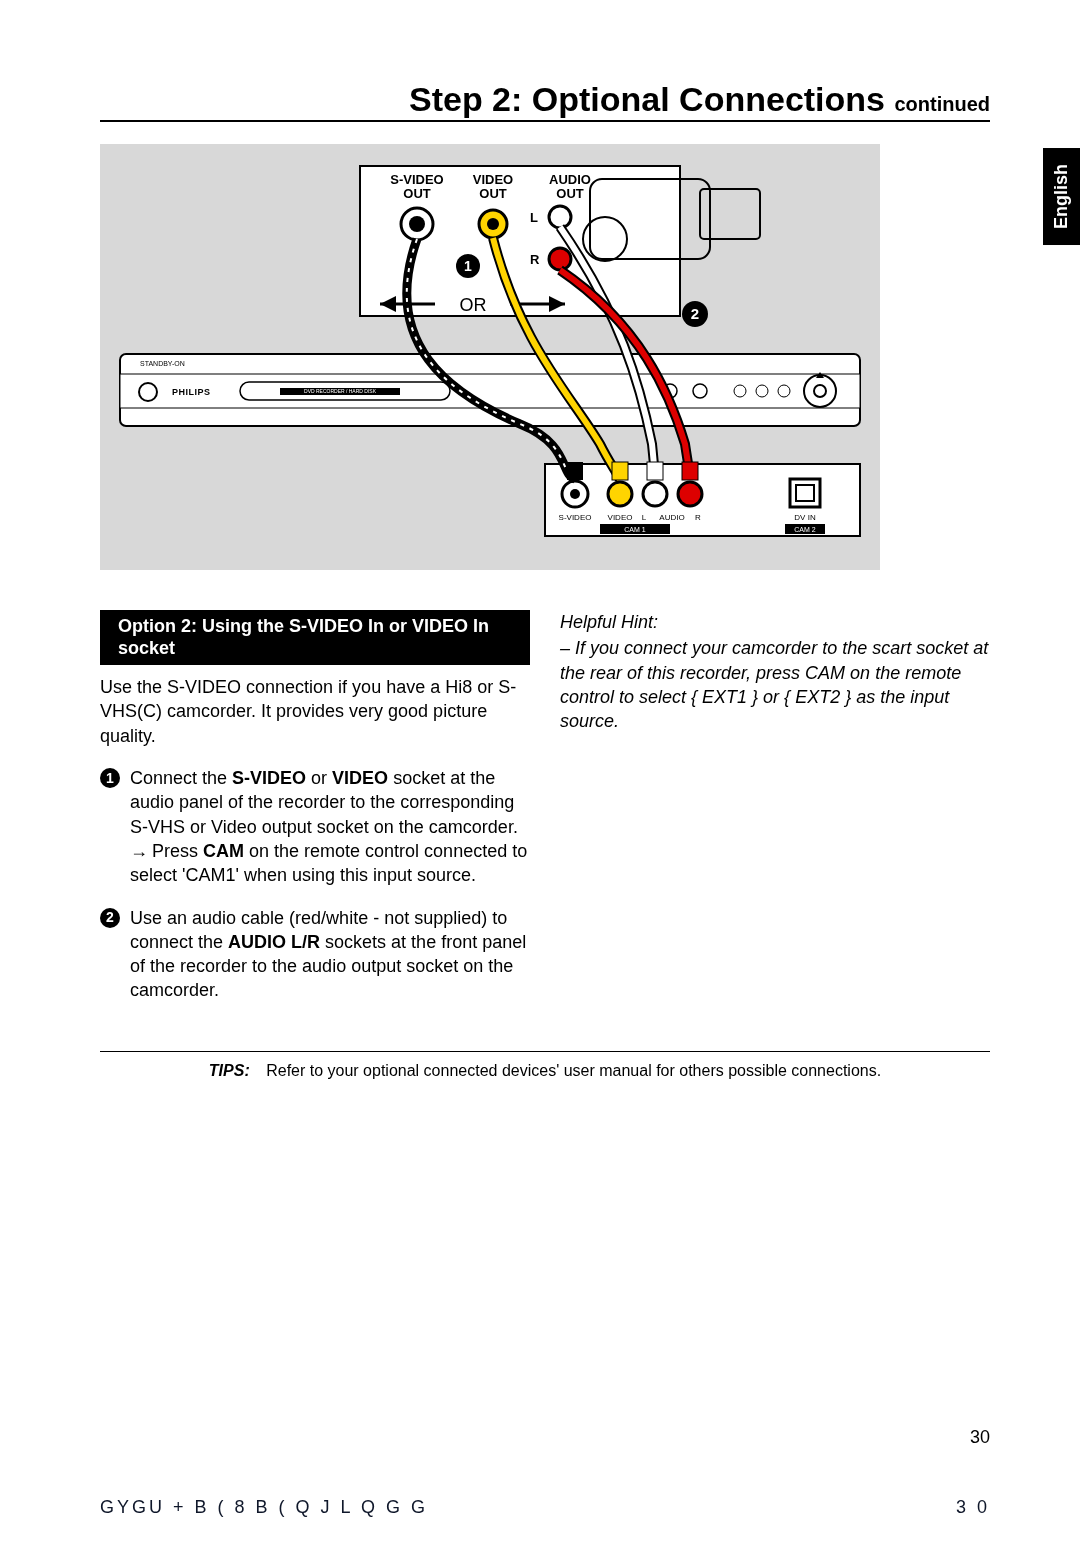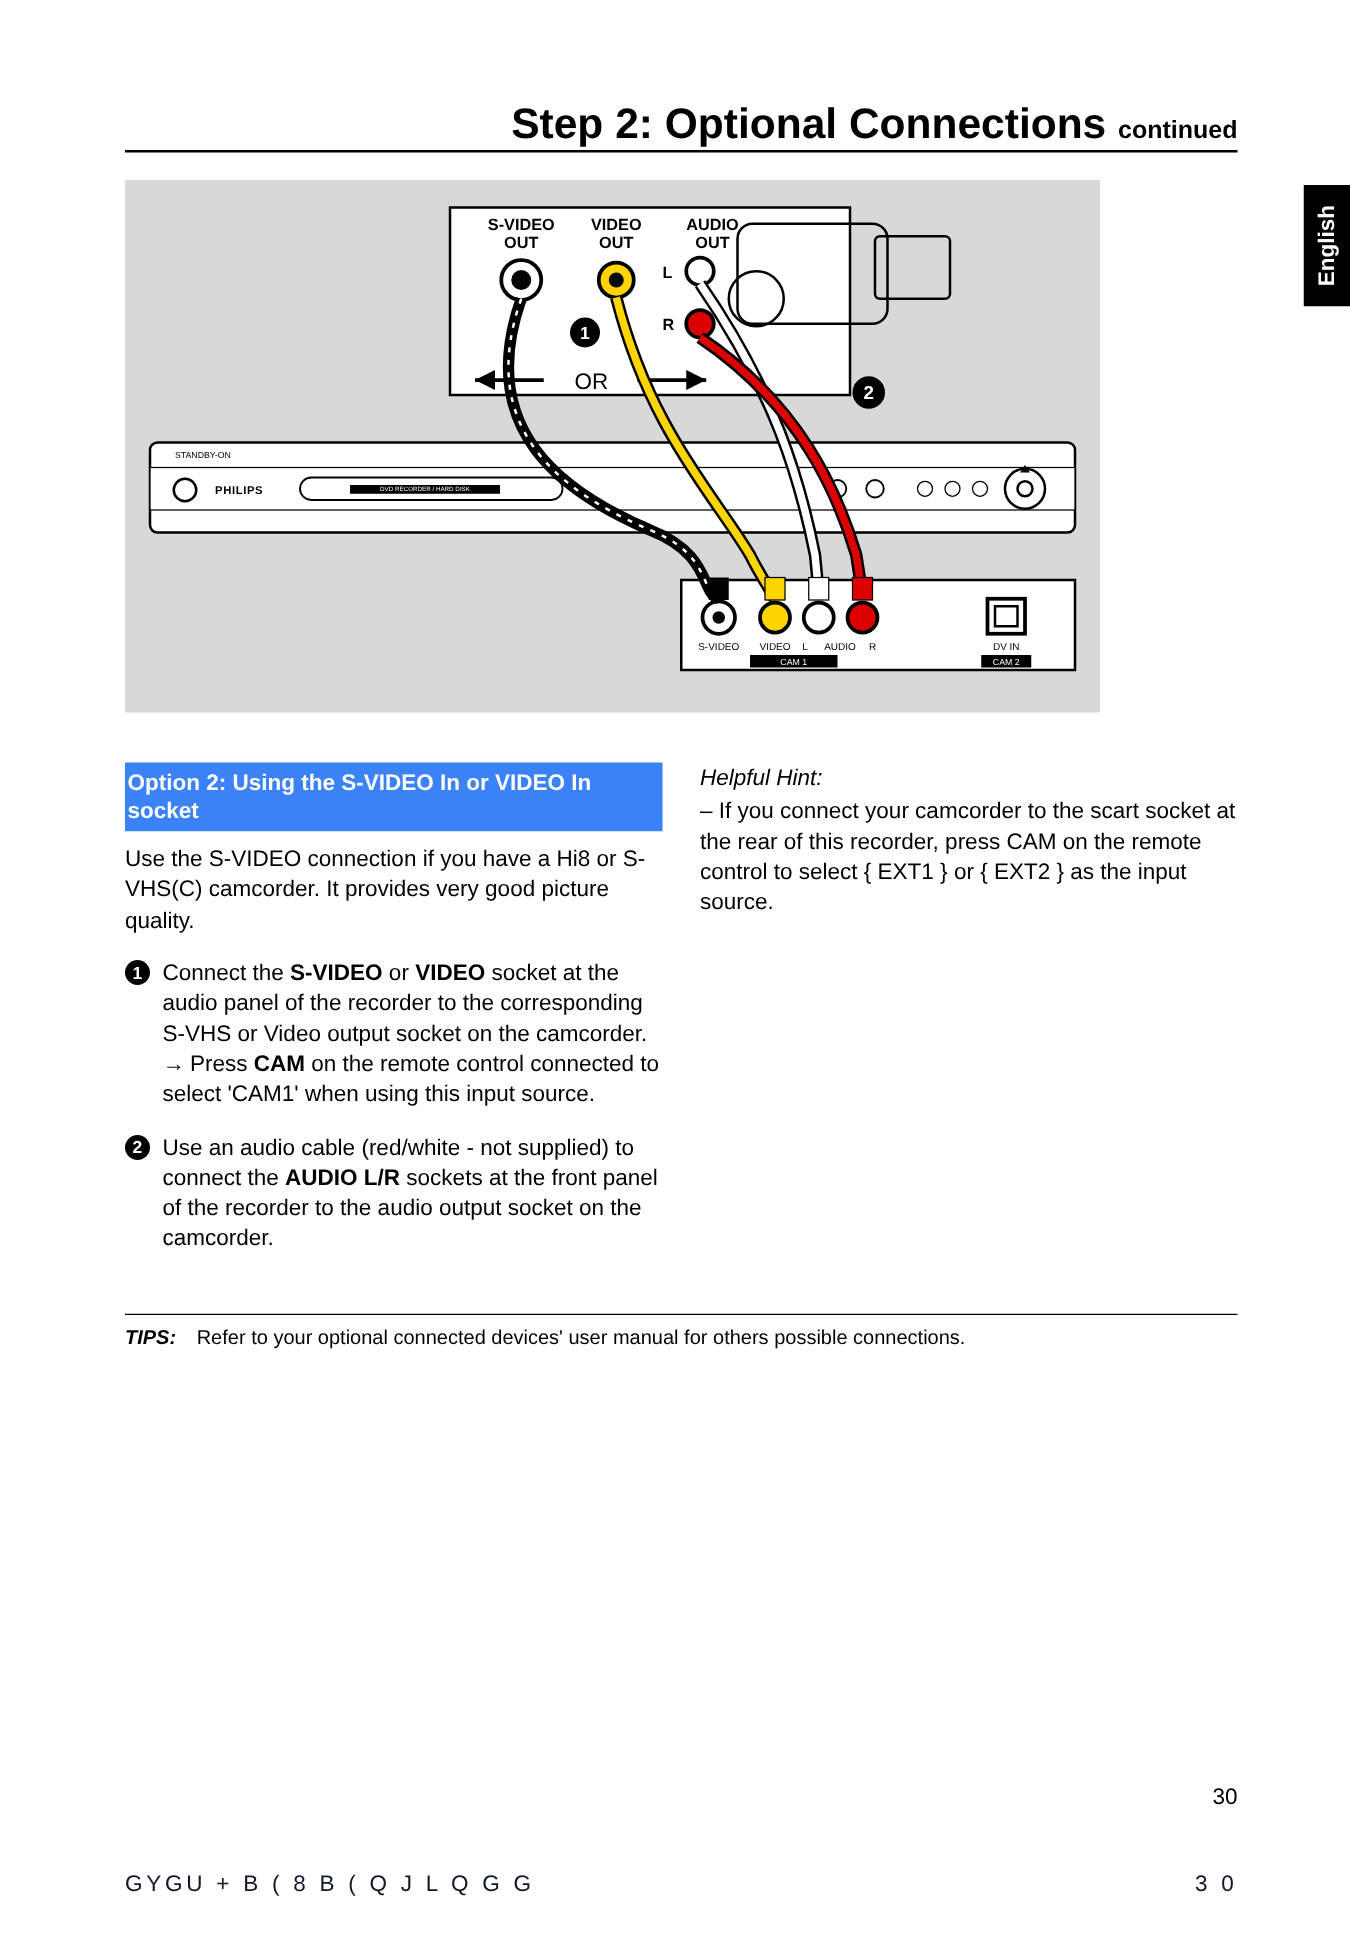--- a/index.html
+++ b/index.html
@@ -52,24 +52,24 @@
   .content {
     display: flex;
     gap: 30px;
   }
   .col {
     flex: 1;
     font-size: 18px;
     line-height: 1.35;
   }
   .option-header {
-    background: #3b82f6;
+    background: #000000;
     color: #fff;
     font-weight: 700;
-    padding: 6px 10px 6px 2px;
+    padding: 6px 10px 6px 18px;
     margin-bottom: 10px;
     line-height: 1.2;
   }
   .para { margin-bottom: 18px; }
   .numlist { list-style: none; padding-left: 30px; }
   .numlist li { position: relative; margin-bottom: 18px; }
   .num-badge {
     position: absolute;
     left: -30px;
     top: 2px;
@@ -79,26 +79,27 @@
     background: #000;
     color: #fff;
     font-size: 14px;
     font-weight: 700;
     display: flex;
     align-items: center;
     justify-content: center;
   }
   .arrow-bullet { display:inline-block; margin-right:4px; font-weight:700;}
   .hint-title { font-style: italic; margin-bottom: 2px; }
-  .hint-body { }
+  .hint-body { font-style: italic; }
   .tips-row {
     border-top: 1px solid #000;
     margin-top: 30px;
     padding-top: 10px;
     font-size: 16px;
+    text-align: center;
   }
   .tips-label { font-weight: 700; font-style: italic; margin-right: 12px; }
   .page-num {
     position: absolute;
     right: 90px;
     bottom: 110px;
     font-size: 18px;
   }
   .footer {
     position: absolute;

